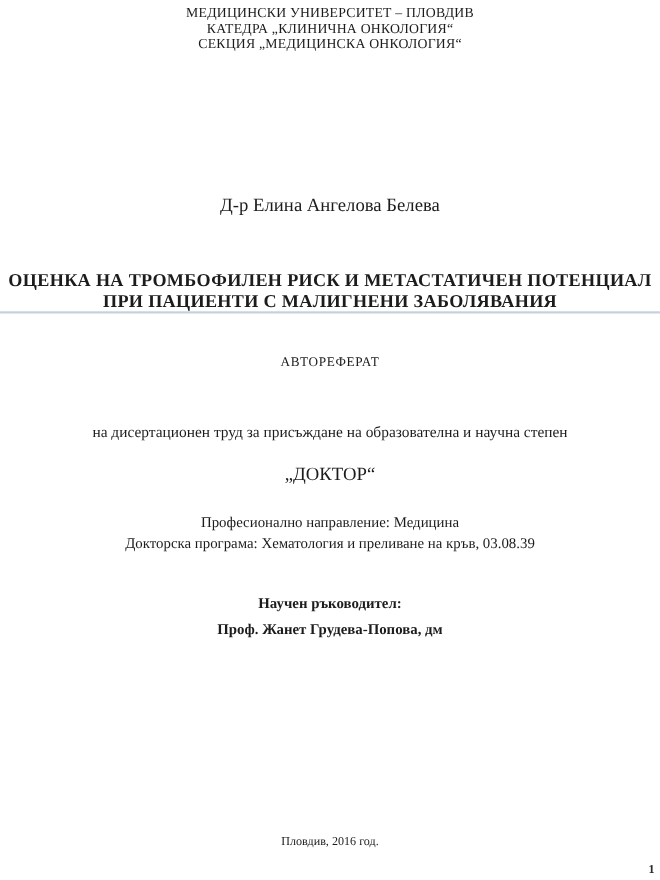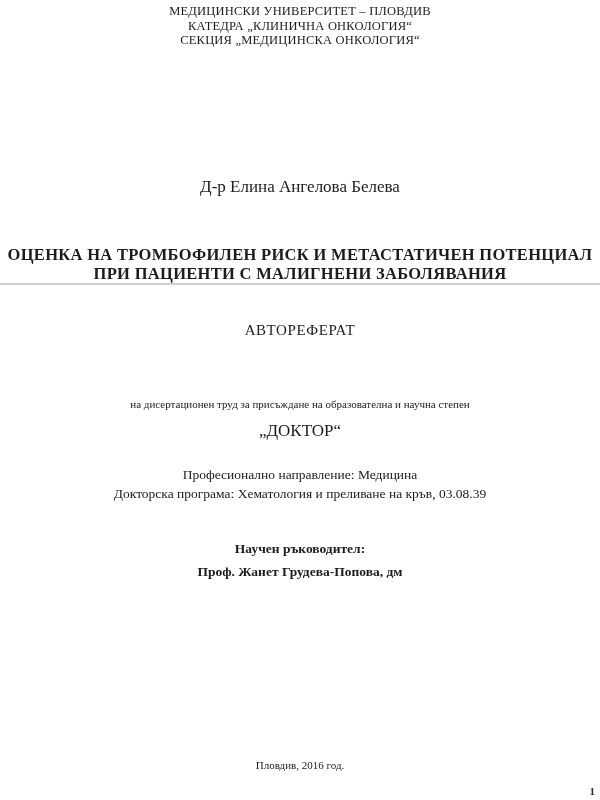--- a/index.html
+++ b/index.html
@@ -46,27 +46,26 @@
   .divider {
     position: absolute;
     top: 283px;
     left: 0;
     right: 0;
     height: 0;
     border-top: 2px solid #c6d1db;
   }
   .doc-type {
     top: 322px;
-    font-size: 15px;
+    font-size: 12px;
     letter-spacing: 0.6px;
   }
   .thesis-line {
     top: 386px;
-    font-size: 11px;
-    margin-top: 12px;
+    font-size: 14px;
   }
   .degree-line {
     top: 421px;
     font-size: 17px;
   }
   .program-block {
     top: 465px;
     font-size: 13.5px;
     line-height: 19px;
   }

